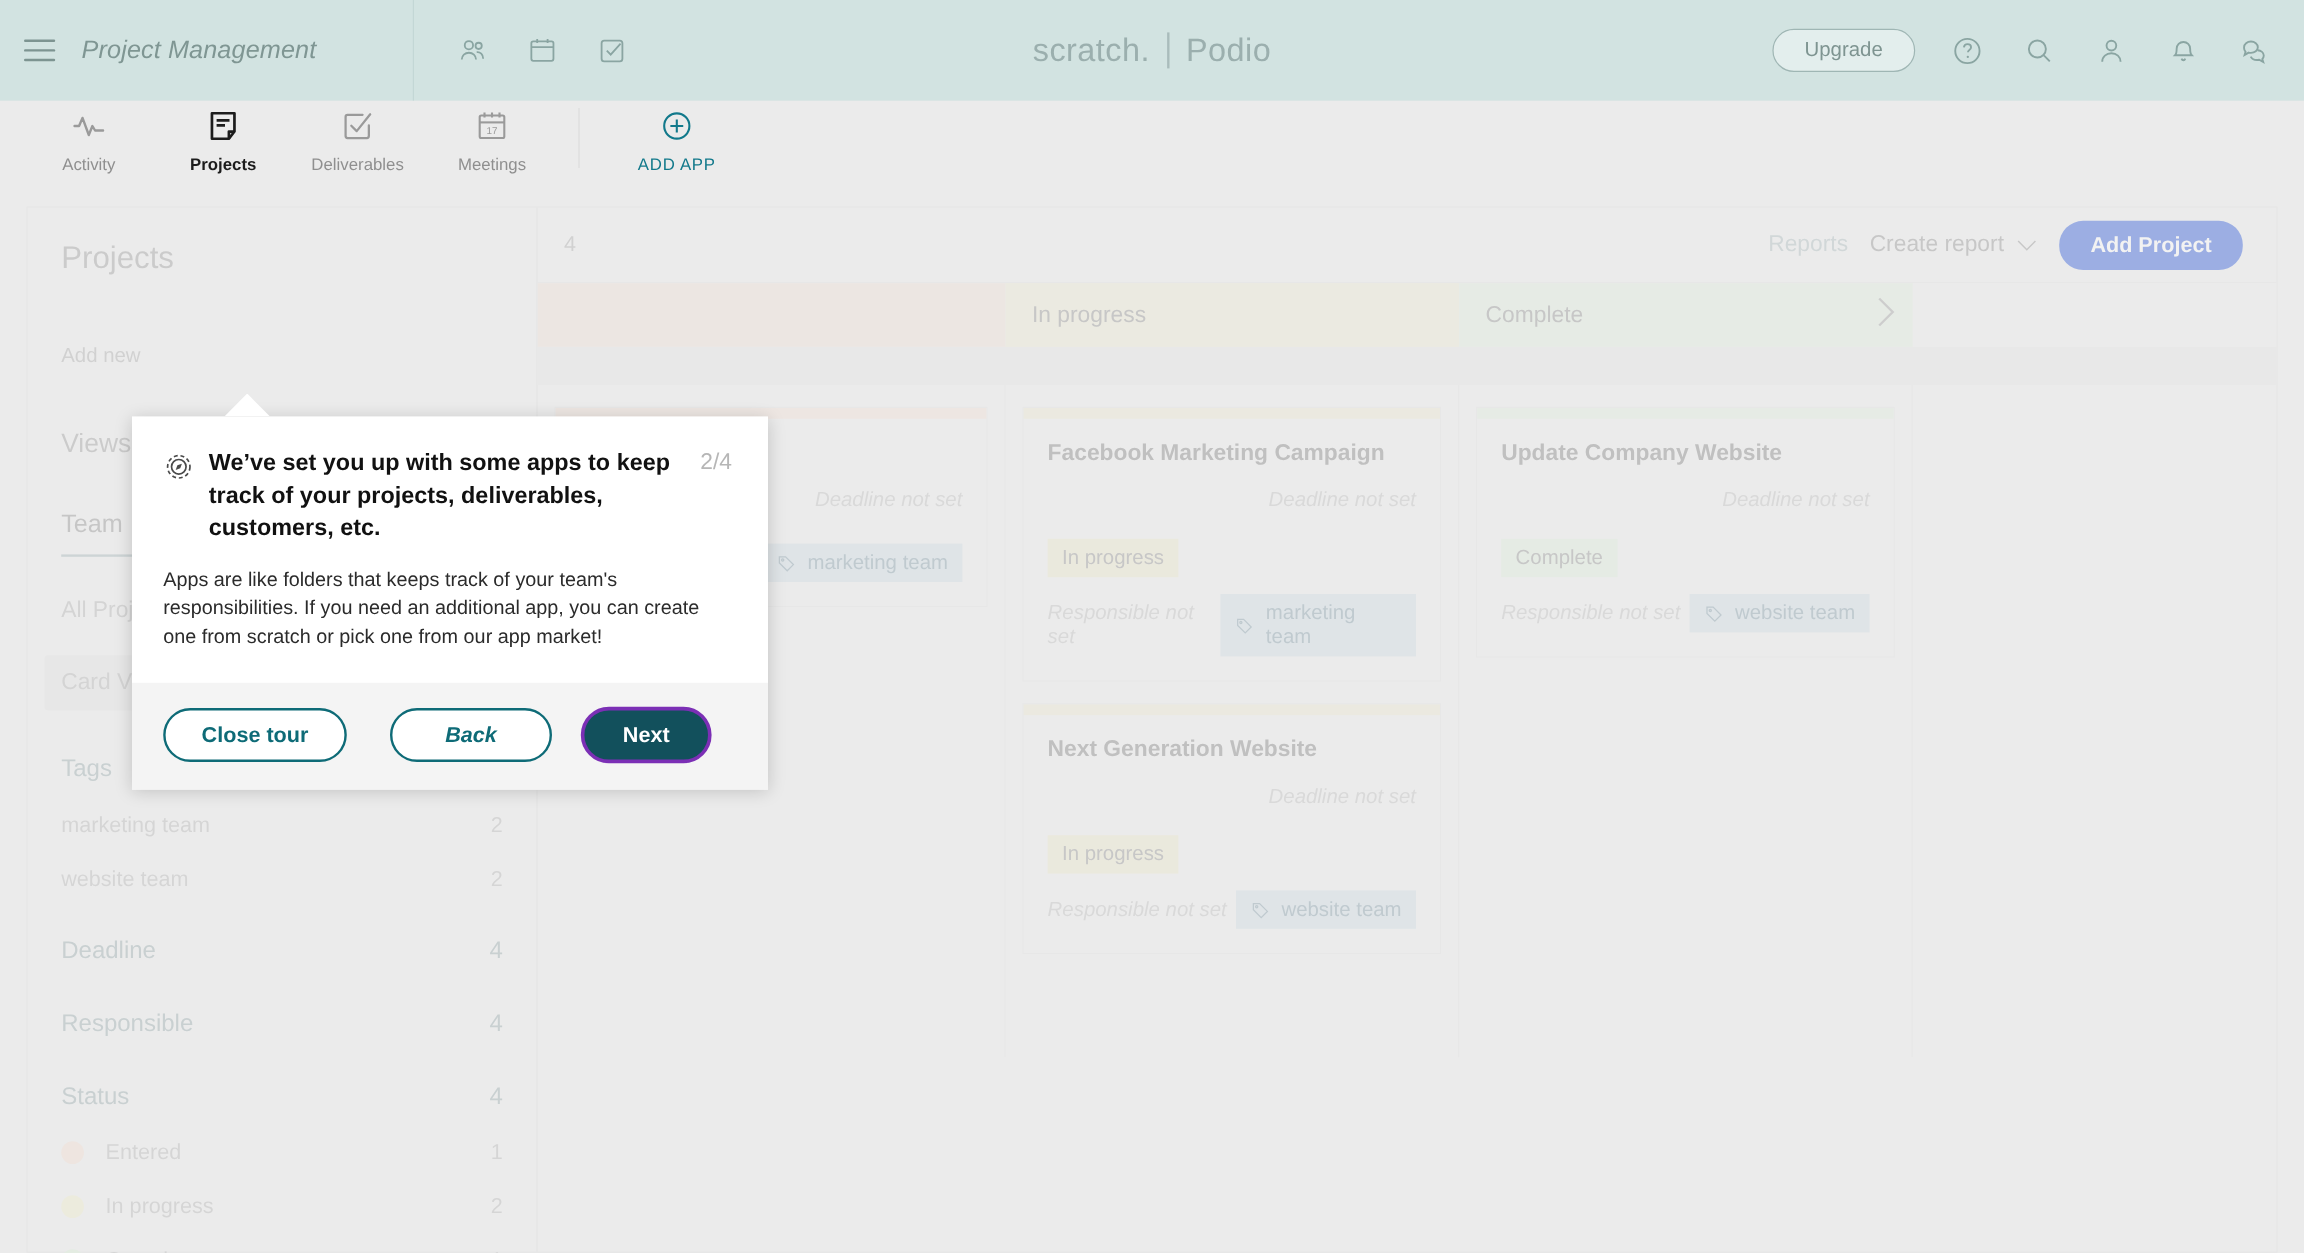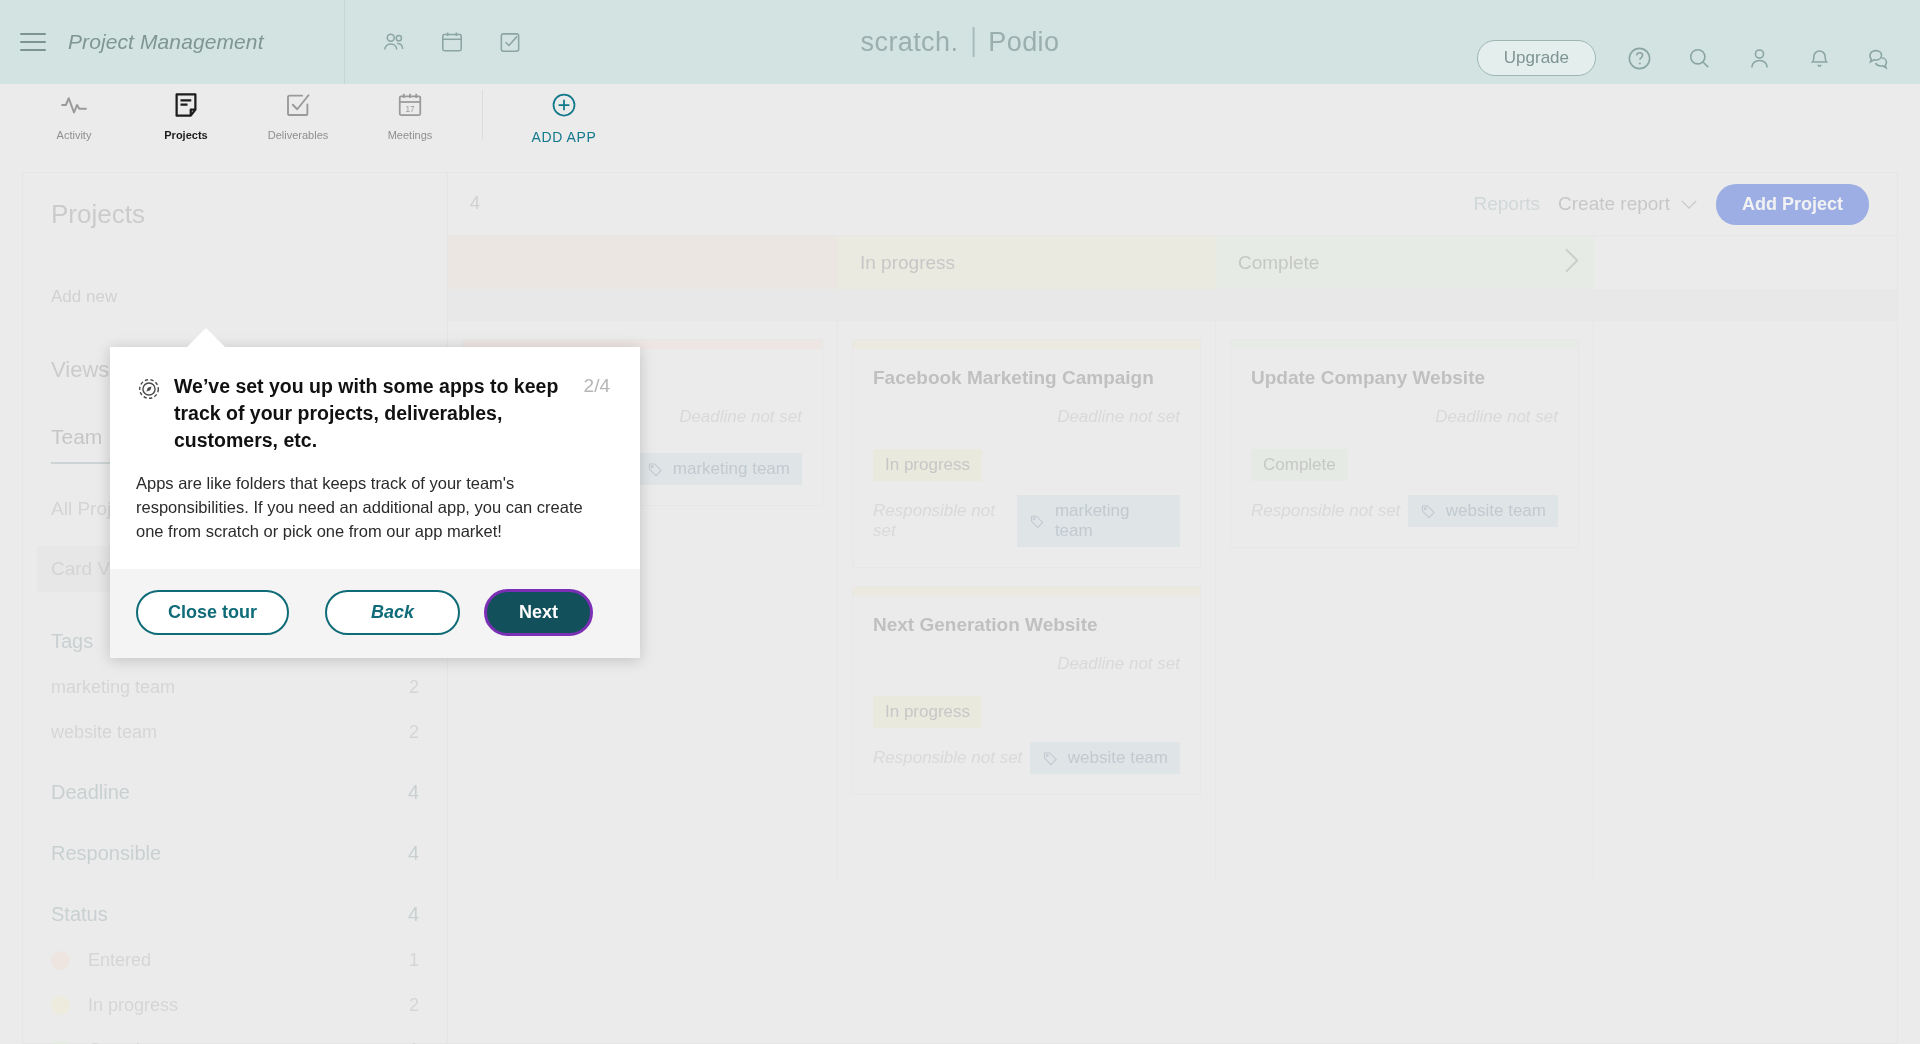--- a/index.html
+++ b/index.html
@@ -30,42 +30,42 @@
   .tb-ico { width: 30px; height: 30px; color: #8aa5a2; display: flex; align-items: center; justify-content: center; cursor: pointer; }
   .tb-ico svg { width: 26px; height: 26px; }
   .brand {
     position: absolute; left: 50%; transform: translateX(-50%);
     display: flex; align-items: baseline; gap: 14px;
     font-size: 27px; color: #9bafae; letter-spacing: .4px;
   }
   .brand .sep { width: 2px; height: 30px; background: #a9bcbb; align-self: center; }
   .brand .citrix { font-family: "Liberation Sans", sans-serif; font-weight: 300; }
   .topbar-right {
-    position: absolute; right: 24px; top: 16px; height: 84px;
+    position: absolute; right: 24px; top: 0; height: 84px;
     display: flex; align-items: center; gap: 26px;
   }
   .upgrade-btn {
     border: 1px solid #9fb6b4; background: #e3eeed; color: #7e9491;
     border-radius: 18px; padding: 7px 26px; font-size: 17px; cursor: pointer;
   }
   .hdr-ico { width: 34px; height: 34px; color: #8aa5a2; display:flex; align-items:center; justify-content:center; cursor: pointer; }
   .hdr-ico svg { width: 27px; height: 27px; }
 
   
   .apptabs {
     position: absolute; top: 84px; left: 0; width: 1920px; height: 66px;
     background: #ebebeb; display: flex; align-items: flex-start; padding-left: 18px;
   }
   .apptab {
     width: 112px; height: 66px; display: flex; flex-direction: column;
     align-items: center; justify-content: flex-start; padding-top: 4px; cursor: pointer;
   }
   .apptab .glyph { height: 34px; display: flex; align-items: center; justify-content: center; color: #9a9a9a; }
   .apptab .glyph svg { width: 30px; height: 30px; }
-  .apptab .lbl { font-size: 11px; color: #8f8f8f; margin-top: 7px; }
+  .apptab .lbl { font-size: 14px; color: #8f8f8f; margin-top: 7px; }
   .apptab.active .glyph { color: #1c1c1c; }
   .apptab.active .lbl { color: #1c1c1c; font-weight: bold; }
   .tab-divider { width: 1px; height: 50px; background: #dcdcdc; margin: 6px 16px 0 16px; }
   .addapp { width: 130px; height: 66px; display: flex; flex-direction: column; align-items: center; padding-top: 4px; cursor: pointer; }
   .addapp .glyph { height: 34px; display:flex; align-items:center; justify-content:center; color: #12798b; }
   .addapp .glyph svg { width: 28px; height: 28px; }
   .addapp .lbl { font-size: 14px; color: #12798b; letter-spacing: .6px; margin-top: 7px; }
 
   
   .body-wrap { position: absolute; top: 150px; left: 0; width: 1920px; height: 894px; }

